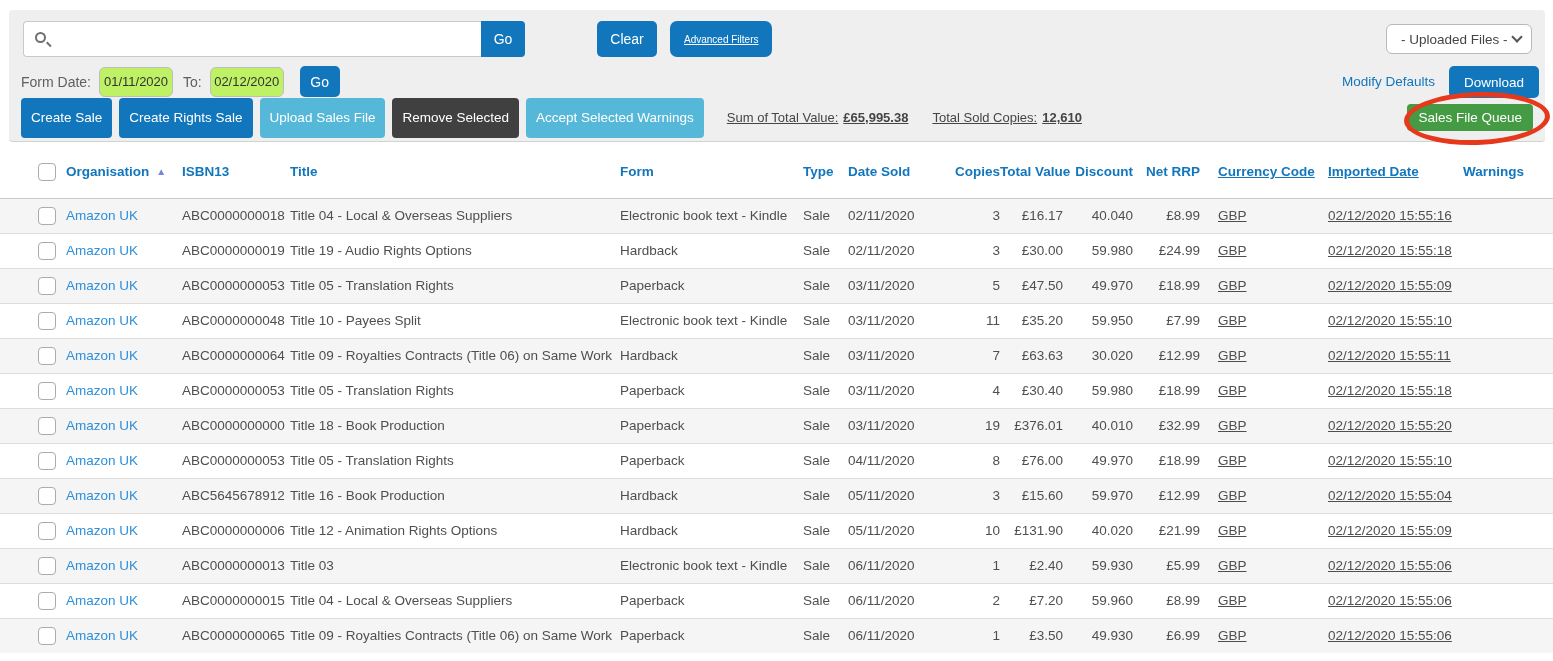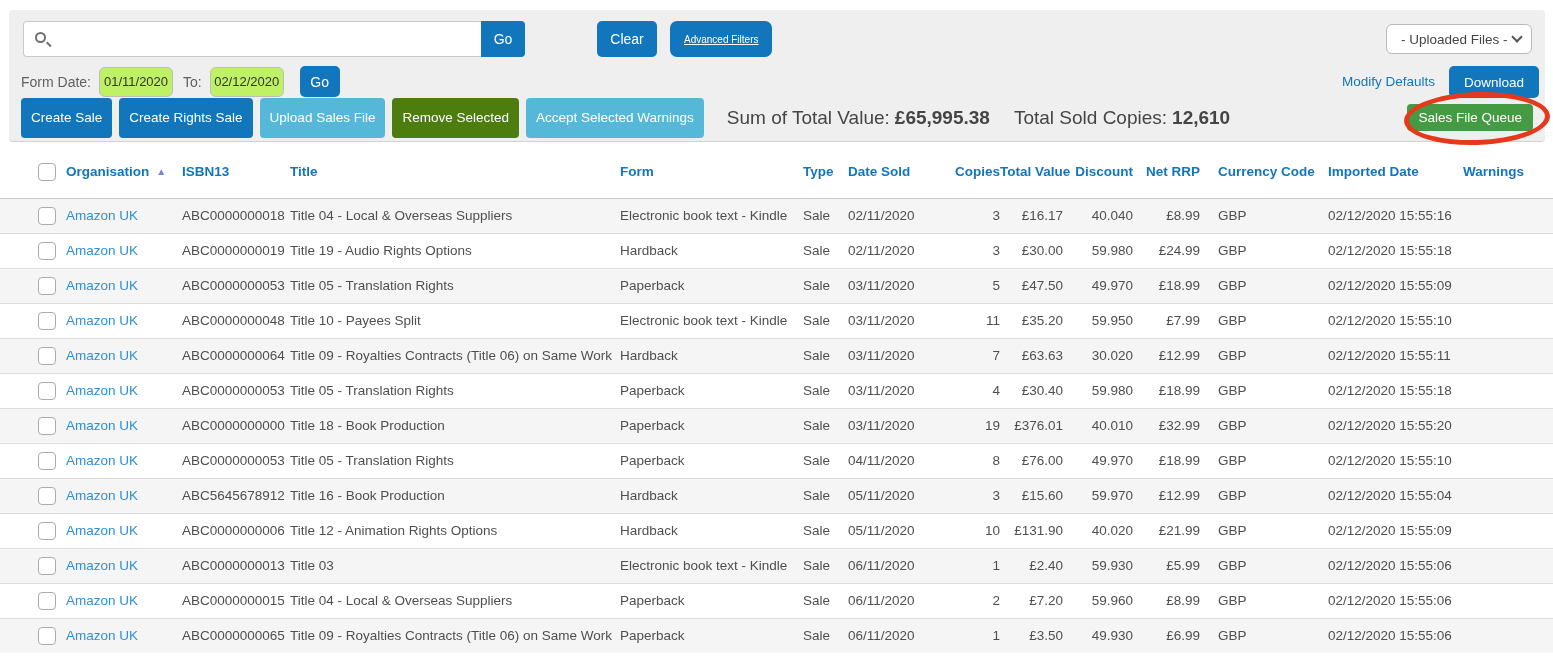--- a/index.html
+++ b/index.html
@@ -17,21 +17,21 @@
   .mag-icon { position:absolute; left:12px; top:11px; width:11px; height:11px;
     border:2px solid #6f6f6f; border-radius:50%; }
   .mag-icon::after { content:""; position:absolute; left:9px; top:9px; width:2px; height:6px;
     background:#6f6f6f; transform:rotate(-45deg); transform-origin:top left; }
 
   .btn { display:inline-flex; align-items:center; justify-content:center;
     color:#fff; font-size:13.5px; border:none; border-radius:4px; cursor:pointer;
     font-family:"Liberation Sans", sans-serif; white-space:nowrap; }
   .btn-blue  { background:#1276bd; }
   .btn-lblue { background:#56b8d9; }
-  .btn-red   { background:#4d7c0f; }
+  .btn-red   { background:#404040; }
   .btn-green { background:#449b44; }
 
   .search-go { width:44px; height:36px; border-radius:0 4px 4px 0; font-size:14px; }
   .clear-btn { position:absolute; left:588px; top:11px; width:60px; height:36px; font-size:14px; border-radius:5px; }
   .adv-btn   { position:absolute; left:661px; top:11px; height:36px; padding:0 14px; font-size:10px; border-radius:7px;text-decoration:underline; }
 
   .uploaded-select { position:absolute; right:13px; top:14px; width:146px; height:30px;
     background:#fff; border:1px solid #b9b9b9; border-radius:6px; display:flex;
     align-items:center; justify-content:space-between; padding:0 10px 0 14px;
     font-size:13.5px; color:#444; cursor:pointer; }
@@ -48,42 +48,42 @@
 
   .modify-link { position:absolute; right:110px; top:64px; font-size:13.5px;
     color:#1276bd; text-decoration:none; cursor:pointer; }
   .download-btn { position:absolute; right:6px; top:56px; width:90px; height:32px;
     font-size:13.5px; border-radius:5px; }
 
   .actions-row { position:absolute; left:12px; top:94px; height:27px; display:flex;
     align-items:center; gap:7px; }
   .actions-row .btn { height:40px; padding:0 10px; }
 
-  .summary { display:flex; align-items:center; font-size:19px; color:#454545; margin-left:16px; }
+  .summary { display:flex; align-items:center; font-size:13px; color:#454545; margin-left:16px;text-decoration:underline; }
   .summary b { margin-left:5px; }
   .summary .gap { margin-left:24px; }
 
   .sfq-btn { position:absolute; right:12px; top:94px; height:27px; padding:0 11px; }
   .annotation-ellipse { position:absolute; left:1404px; top:92px; width:146px; height:53px;
     border:5px solid #e6391c; border-radius:50%; transform:rotate(-2deg);
     pointer-events:none; z-index:5; }
 
   
   .grid { position:absolute; left:0; top:146px; width:1553px; border-collapse:collapse;
     table-layout:fixed; }
   .grid th { height:52px; text-align:left; font-size:13.5px; font-weight:bold;
     color:#1276bd; border-bottom:1px solid #c9c9c9; padding:0; vertical-align:middle;
     white-space:nowrap; }
   .grid td { height:35px; font-size:13.5px; color:#4f4f4f; padding:0;
     vertical-align:middle; white-space:nowrap; overflow:hidden; }
   .grid tbody tr { border-top:1px solid #dddddd; }
   .grid tbody tr:nth-child(odd) { background:#f5f5f5; }
   .grid .num { text-align:right; }
   .grid .pl3  { padding-left:3px; }
-  .grid .pl16 { padding-left:18px; }
+  .grid .pl16 { padding-left:18px;text-decoration:underline; }
   .grid .pl8  { padding-left:8px; }
   .cbox { appearance:none; -webkit-appearance:none; width:18px; height:18px;
     border:1px solid #ababab; border-radius:4px; background:#fff; margin:0 0 0 38px;
     display:block; cursor:pointer; }
   .org-link { color:#2e8fdb; text-decoration:none; cursor:pointer; }
   .sort-tri { color:#7b83d6; font-size:10px; margin-left:7px; position:relative; top:-1px; }
 </style>
 </head>
 <body>
 

